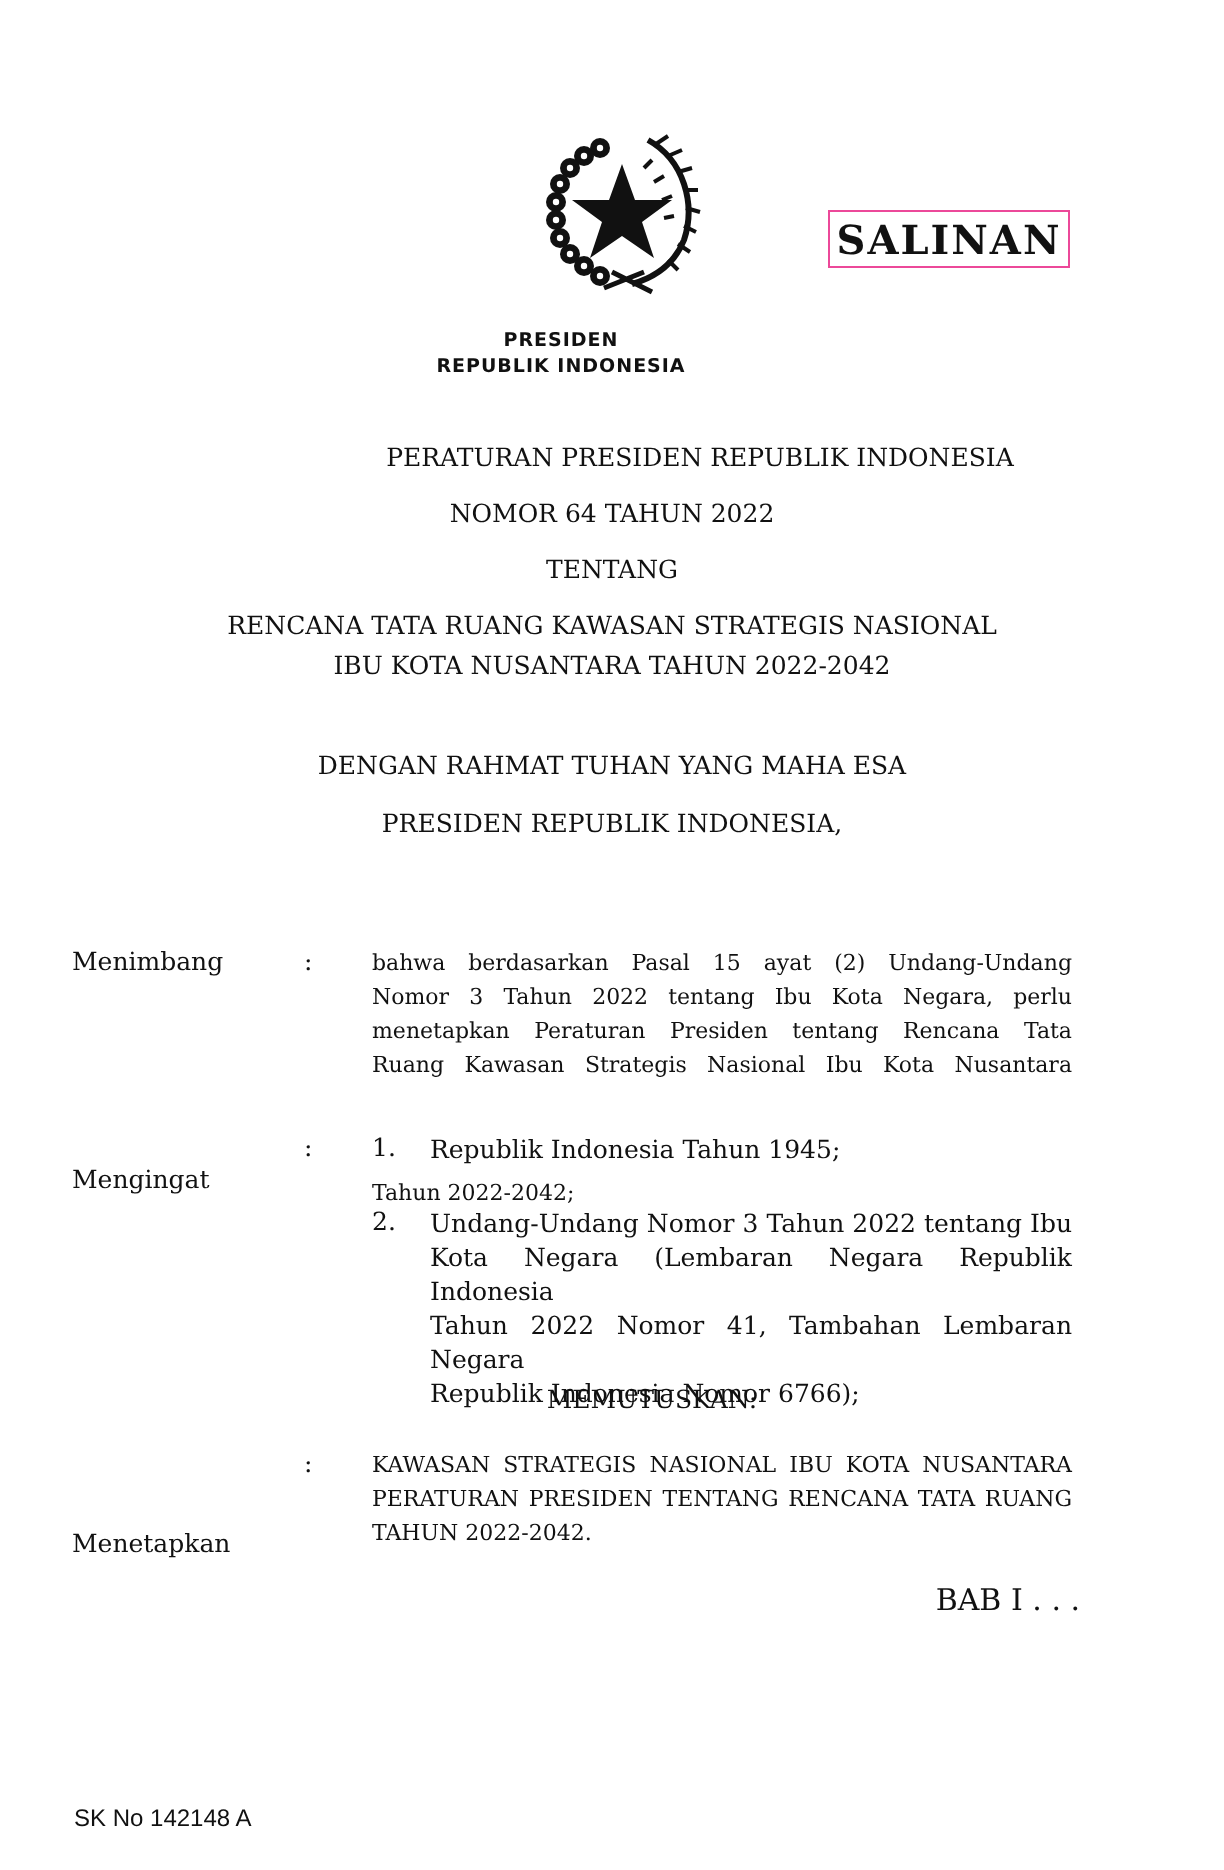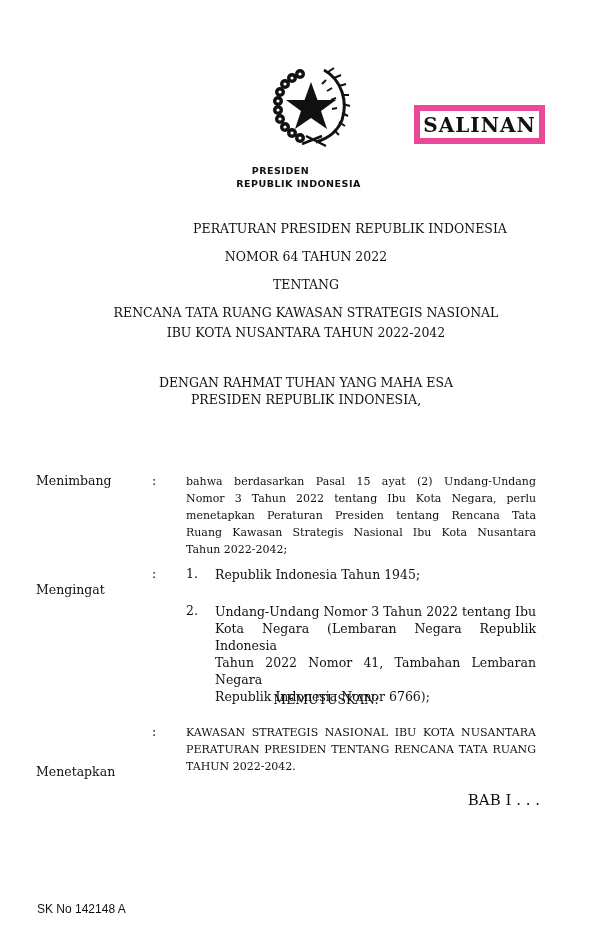--- a/index.html
+++ b/index.html
@@ -1,19 +1,19 @@
 <!DOCTYPE html>
 <html><head>
 <meta charset="utf-8">
 <style>
   html, body { margin:0; padding:0; background:#ffffff; }
   body { width:612px; height:935px; position:relative; overflow:hidden; color:#111; font-family:"DejaVu Serif", serif; }
   .abs { position:absolute; }
   .emblem { left:266px; top:62px; width:88px; height:88px; }
-  .salinan { left:414px; top:105px; width:119px; height:27px; border:6px solid #ec4899; box-sizing:content-box;
+  .salinan { left:414px; top:105px; width:119px; height:27px; border:1px solid #ec4899; box-sizing:content-box;
     font-family:"DejaVu Serif", serif; font-weight:bold; font-size:20px; letter-spacing:1px;
     display:flex; align-items:center; justify-content:center; }
   .pres-head { left:0; width:561px; text-align:center; font-family:"DejaVu Sans", sans-serif; font-weight:bold; font-size:9.5px; letter-spacing:0.5px; }
   .center { left:0; width:612px; text-align:center; font-size:12.5px; white-space:nowrap; }
   .label { left:36px; font-size:12.5px; }
   .colon { left:152px; font-size:12.5px; }
   .body-text { left:186px; width:350px; font-size:11px; line-height:17px; text-align:justify; }
   .num { left:186px; font-size:12.5px; }
   .item-text { left:215px; width:321px; font-size:12.5px; line-height:17px; text-align:justify; }
   .right { right:72px; font-size:15px; }
@@ -69,39 +69,39 @@
 
     <path d="M36 82 L56 74 M40 74 L60 84" stroke="#111" stroke-width="2.5"></path>
 
     <polygon points="45,20 51.5,38 70,38 55,49 61,67 45,56 29,67 35,49 20,38 38.5,38" fill="#111"></polygon>
   </svg>
 </div>
 
 <div class="abs salinan">SALINAN</div>
 
 <div class="abs pres-head" style="top:165px;">PRESIDEN</div>
-<div class="abs pres-head" style="top:178px;margin-left:18px;">REPUBLIK INDONESIA</div>
+<div class="abs pres-head" style="top:178px;">REPUBLIK INDONESIA</div>
 
 <div class="abs center" style="top:221px;padding-left:44px;">PERATURAN PRESIDEN REPUBLIK INDONESIA</div>
 <div class="abs center" style="top:249px;">NOMOR 64 TAHUN 2022</div>
 <div class="abs center" style="top:277px;">TENTANG</div>
 <div class="abs center" style="top:305px;">RENCANA TATA RUANG KAWASAN STRATEGIS NASIONAL</div>
 <div class="abs center" style="top:325px;">IBU KOTA NUSANTARA TAHUN 2022-2042</div>
 
 <div class="abs center" style="top:375px;">DENGAN RAHMAT TUHAN YANG MAHA ESA</div>
-<div class="abs center" style="top:392px;">PRESIDEN REPUBLIK INDONESIA,</div>
+<div class="abs center" style="top:404px;">PRESIDEN REPUBLIK INDONESIA,</div>
 
 <div class="abs label" style="top:473px;">Menimbang</div>
 <div class="abs colon" style="top:473px;">:</div>
 <div class="abs body-text" style="top:473px;">
   <span class="justify-line">bahwa berdasarkan Pasal 15 ayat (2) Undang-Undang</span>
   <span class="justify-line">Nomor 3 Tahun 2022 tentang Ibu Kota Negara, perlu</span>
   <span class="justify-line">menetapkan Peraturan Presiden tentang Rencana Tata</span>
   <span class="justify-line">Ruang Kawasan Strategis Nasional Ibu Kota Nusantara</span>
-  <span style="display:block;">Tahun 2022-2042;</span>
+  <span style="display:block;margin-top:47px;">Tahun 2022-2042;</span>
 </div>
 
 <div class="abs label" style="top:566px;margin-top:16px;">Mengingat</div>
 <div class="abs colon" style="top:566px;">:</div>
 
 <div class="abs num" style="top:566px;">1.</div>
 <div class="abs item-text" style="top:566px;">
   <span style="display:block;">Republik Indonesia Tahun 1945;</span>
 </div>
 

